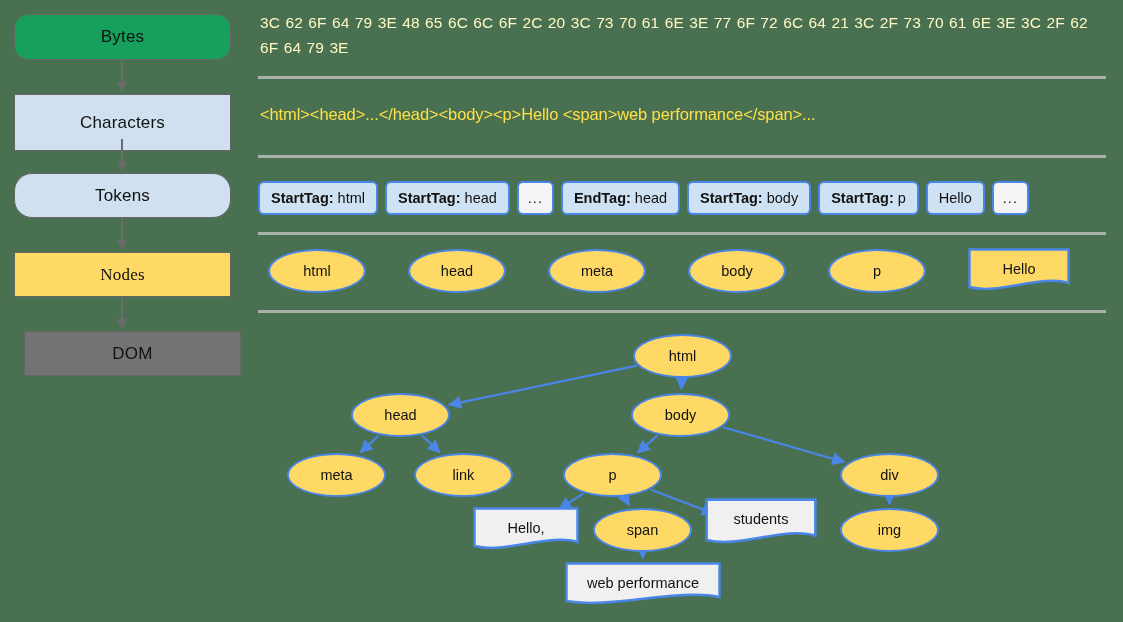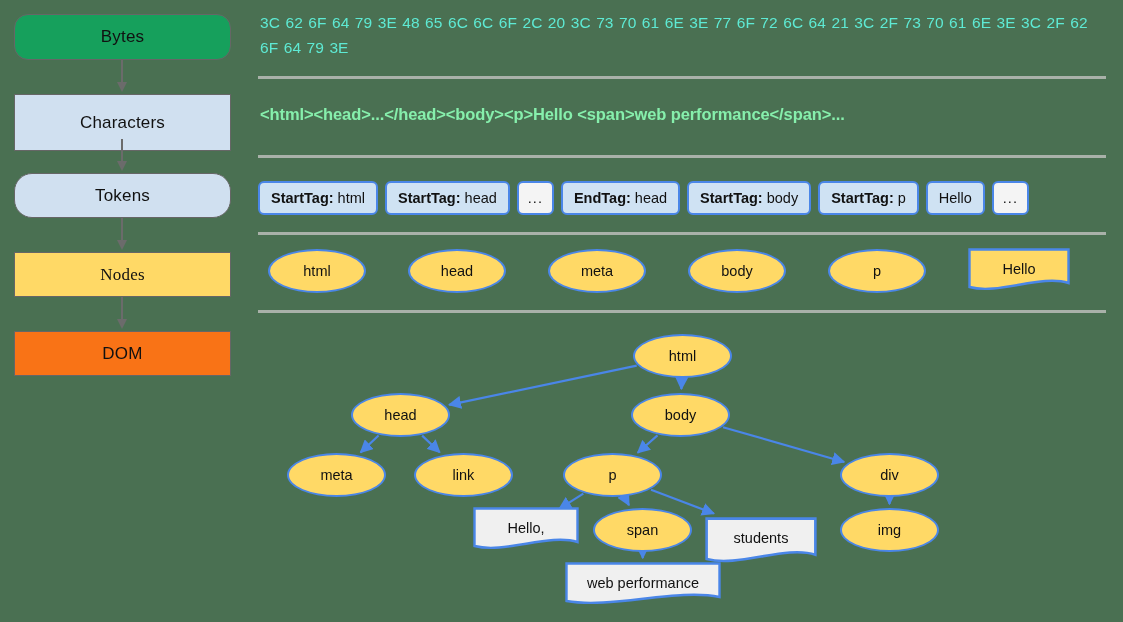--- a/index.html
+++ b/index.html
@@ -30,47 +30,47 @@
     align-items: center;
     justify-content: center;
     color: #111111;
     font-size: 17px;
     letter-spacing: .2px;
   }
   .stage-bytes      { background: #16a05c; border-radius: 14px; }
   .stage-characters { background: #d0e0f0; }
   .stage-tokens     { background: #d0e0f0; border-radius: 18px; }
   .stage-nodes      { background: #ffd966; }
-  .stage-dom        { background: #f97316; }
+  .stage-dom        { background: #737373; margin-left: 10px; }
 
   
   .sep {
     position: absolute;
     height: 3px;
     background: #a9b1a9;
   }
   .bytes-text {
     position: absolute;
     left: 260px;
     top: 10px;
     width: 850px;
-    color: #5eead4;
+    color: #fef9c3;
     font-size: 15.5px;
     line-height: 25px;
     letter-spacing: .1px;
     word-spacing: 1px;
   }
   .chars-text {
     position: absolute;
     left: 260px;
     top: 105px;
     width: 850px;
-    color: #86efac;
+    color: #fde047;
     font-size: 16.5px;
-    font-weight: bold;
+    font-weight: normal;
     letter-spacing: -.1px;
   }
 
   
   .tokens-row {
     position: absolute;
     left: 258px;
     top: 181px;
     display: flex;
     align-items: center;
@@ -304,21 +304,21 @@
       </div>
       <div class="tnode textnode" style="left: 473px; top: 185px; width: 106px; height: 46px;">
         <svg class="doc-shape" viewBox="0 0 106 46" preserveAspectRatio="none">
           <path d="M 1.5 1.5 L 104.5 1.5 L 104.5 35 C 76.32 26, 31.799999999999997 47, 1.5 39 Z" fill="#f0f0f0" stroke="#4a86e8" stroke-width="2.4"></path>
         </svg>
         <span class="doc-label">Hello,</span>
       </div>
       <div class="tnode oval" style="left: 593px; top: 186px; width: 99px; height: 44px;">
         <span class="">span</span>
       </div>
-      <div class="tnode textnode" style="left: 705px; top: 195px; width: 112px; height: 46px;">
+      <div class="tnode textnode" style="left: 705px; top: 176px; width: 112px; height: 46px;">
         <svg class="doc-shape" viewBox="0 0 104 46" preserveAspectRatio="none">
           <path d="M 1.5 1.5 L 102.5 1.5 L 102.5 35 C 74.88 26, 31.2 47, 1.5 39 Z" fill="#f0f0f0" stroke="#4a86e8" stroke-width="2.4"></path>
         </svg>
         <span class="doc-label">students</span>
       </div>
       <div class="tnode oval" style="left: 840px; top: 186px; width: 99px; height: 44px;">
         <span class="">img</span>
       </div>
       <div class="tnode textnode" style="left: 565px; top: 240px; width: 156px; height: 46px;">
         <svg class="doc-shape" viewBox="0 0 156 46" preserveAspectRatio="none">

